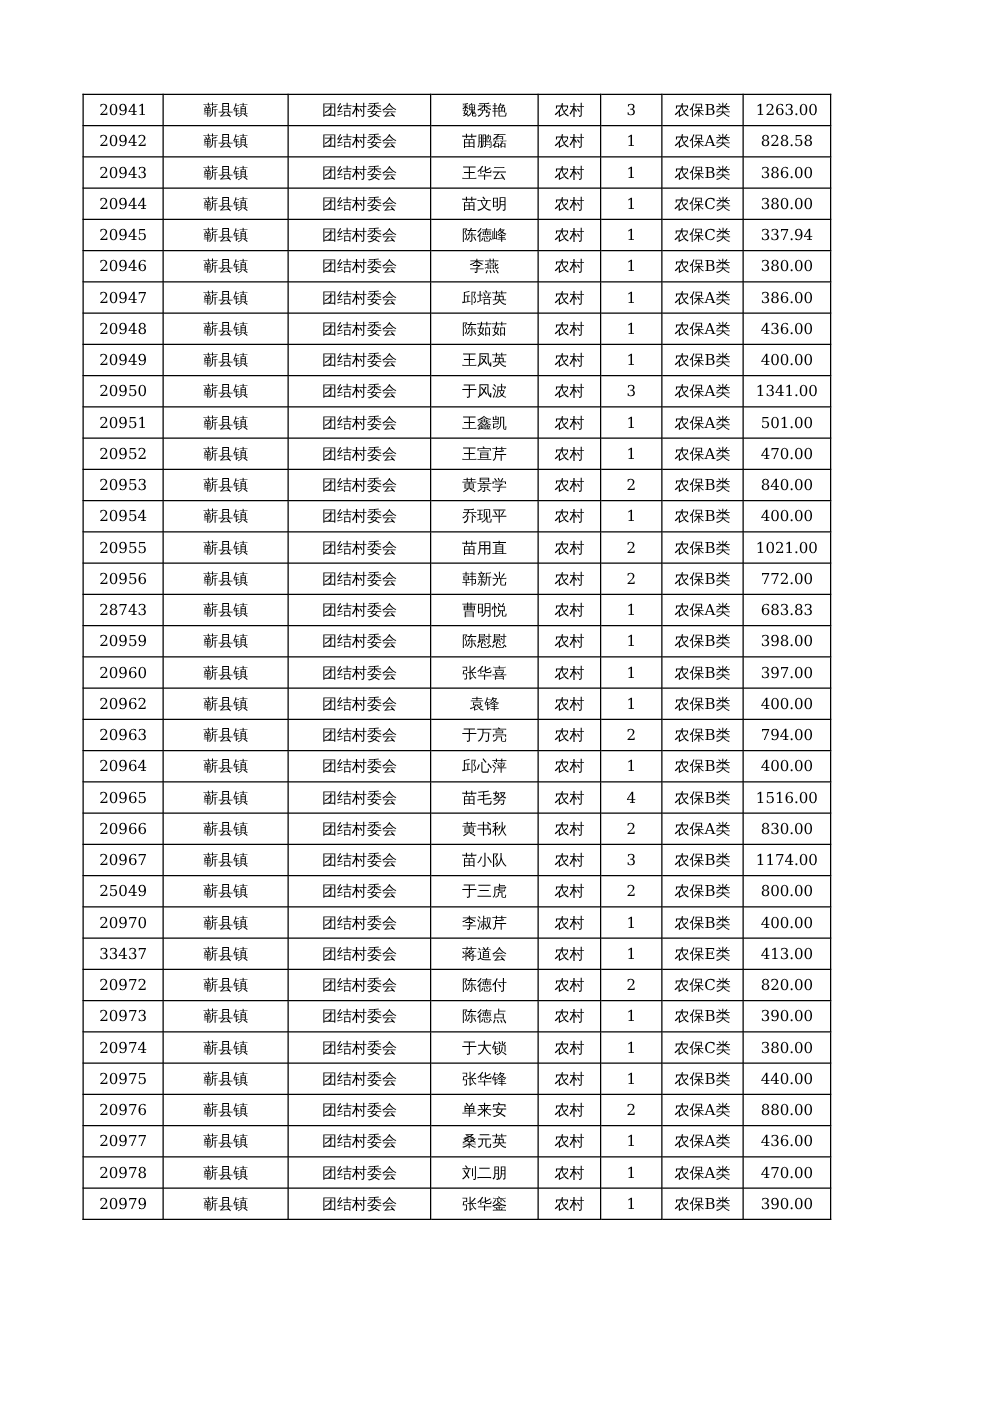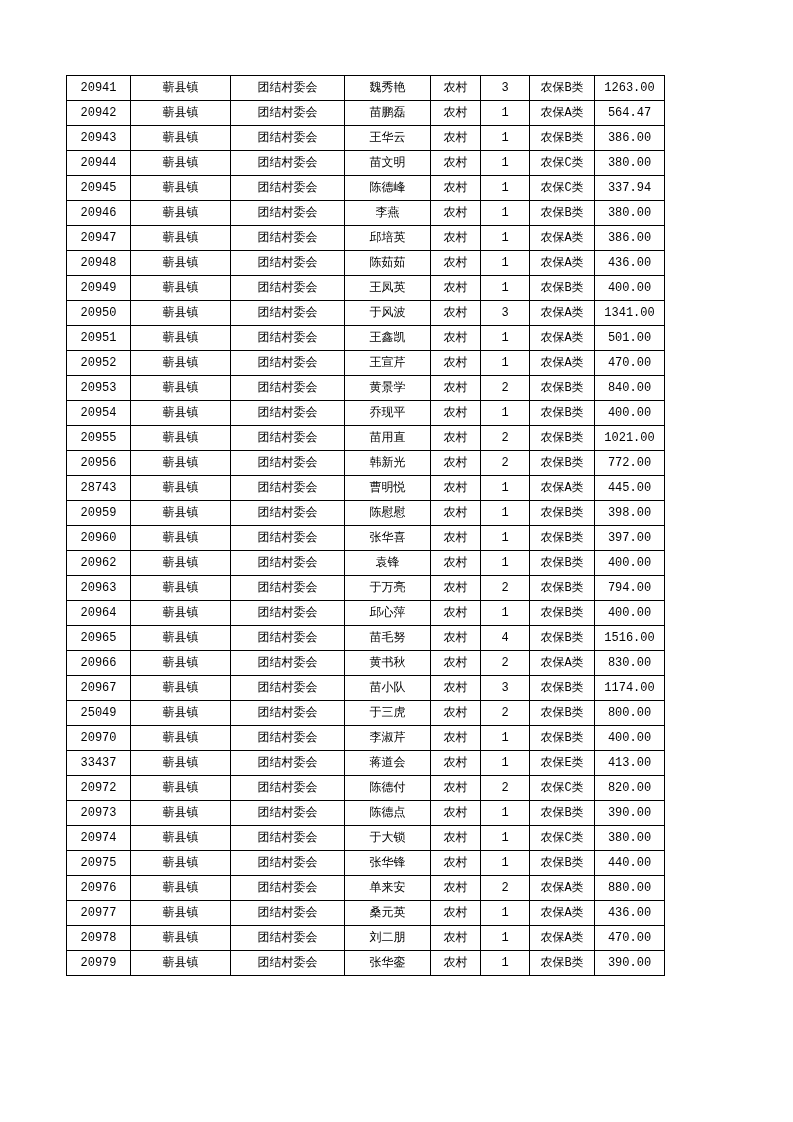--- a/index.html
+++ b/index.html
@@ -13,21 +13,20 @@
     position: relative;
     font-family: "DejaVu Serif", "Liberation Serif", serif;
     color: #000000;
   }
   .sheet-table {
     position: absolute;
     left: 66px;
     top: 75px;
     border-collapse: collapse;
     table-layout: fixed;
-    font-family: Liberation Mono, monospace;
   }
   .sheet-table td {
     border: 1px solid #000000;
     height: 24px;
     font-size: 12px;
     line-height: 24px;
     text-align: center;
     padding: 0 2px;
     white-space: nowrap;
     overflow: hidden;
@@ -68,21 +67,21 @@
   </tr>
 
   <tr>
     <td>20942</td>
     <td>蕲县镇</td>
     <td>团结村委会</td>
     <td>苗鹏磊</td>
     <td>农村</td>
     <td>1</td>
     <td>农保A类</td>
-    <td>564.47</td>
+    <td>828.58</td>
   </tr>
 
   <tr>
     <td>20943</td>
     <td>蕲县镇</td>
     <td>团结村委会</td>
     <td>王华云</td>
     <td>农村</td>
     <td>1</td>
     <td>农保B类</td>
@@ -234,21 +233,21 @@
 
 
   <tr>
     <td>28743</td>
     <td>蕲县镇</td>
     <td>团结村委会</td>
     <td>曹明悦</td>
     <td>农村</td>
     <td>1</td>
     <td>农保A类</td>
-    <td>445.00</td>
+    <td>683.83</td>
   </tr>
 
   <tr>
     <td>20959</td>
     <td>蕲县镇</td>
     <td>团结村委会</td>
     <td>陈慰慰</td>
     <td>农村</td>
     <td>1</td>
     <td>农保B类</td>

